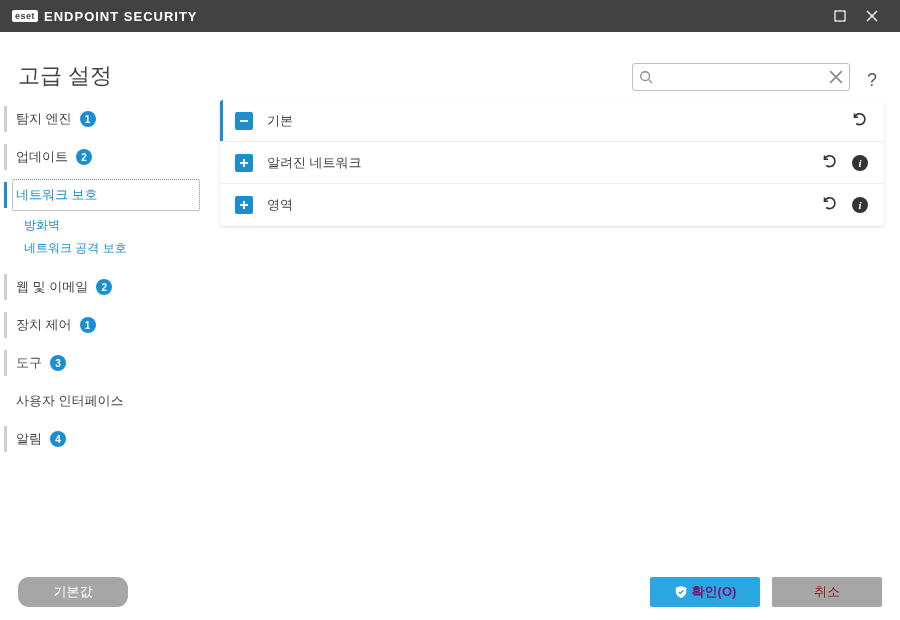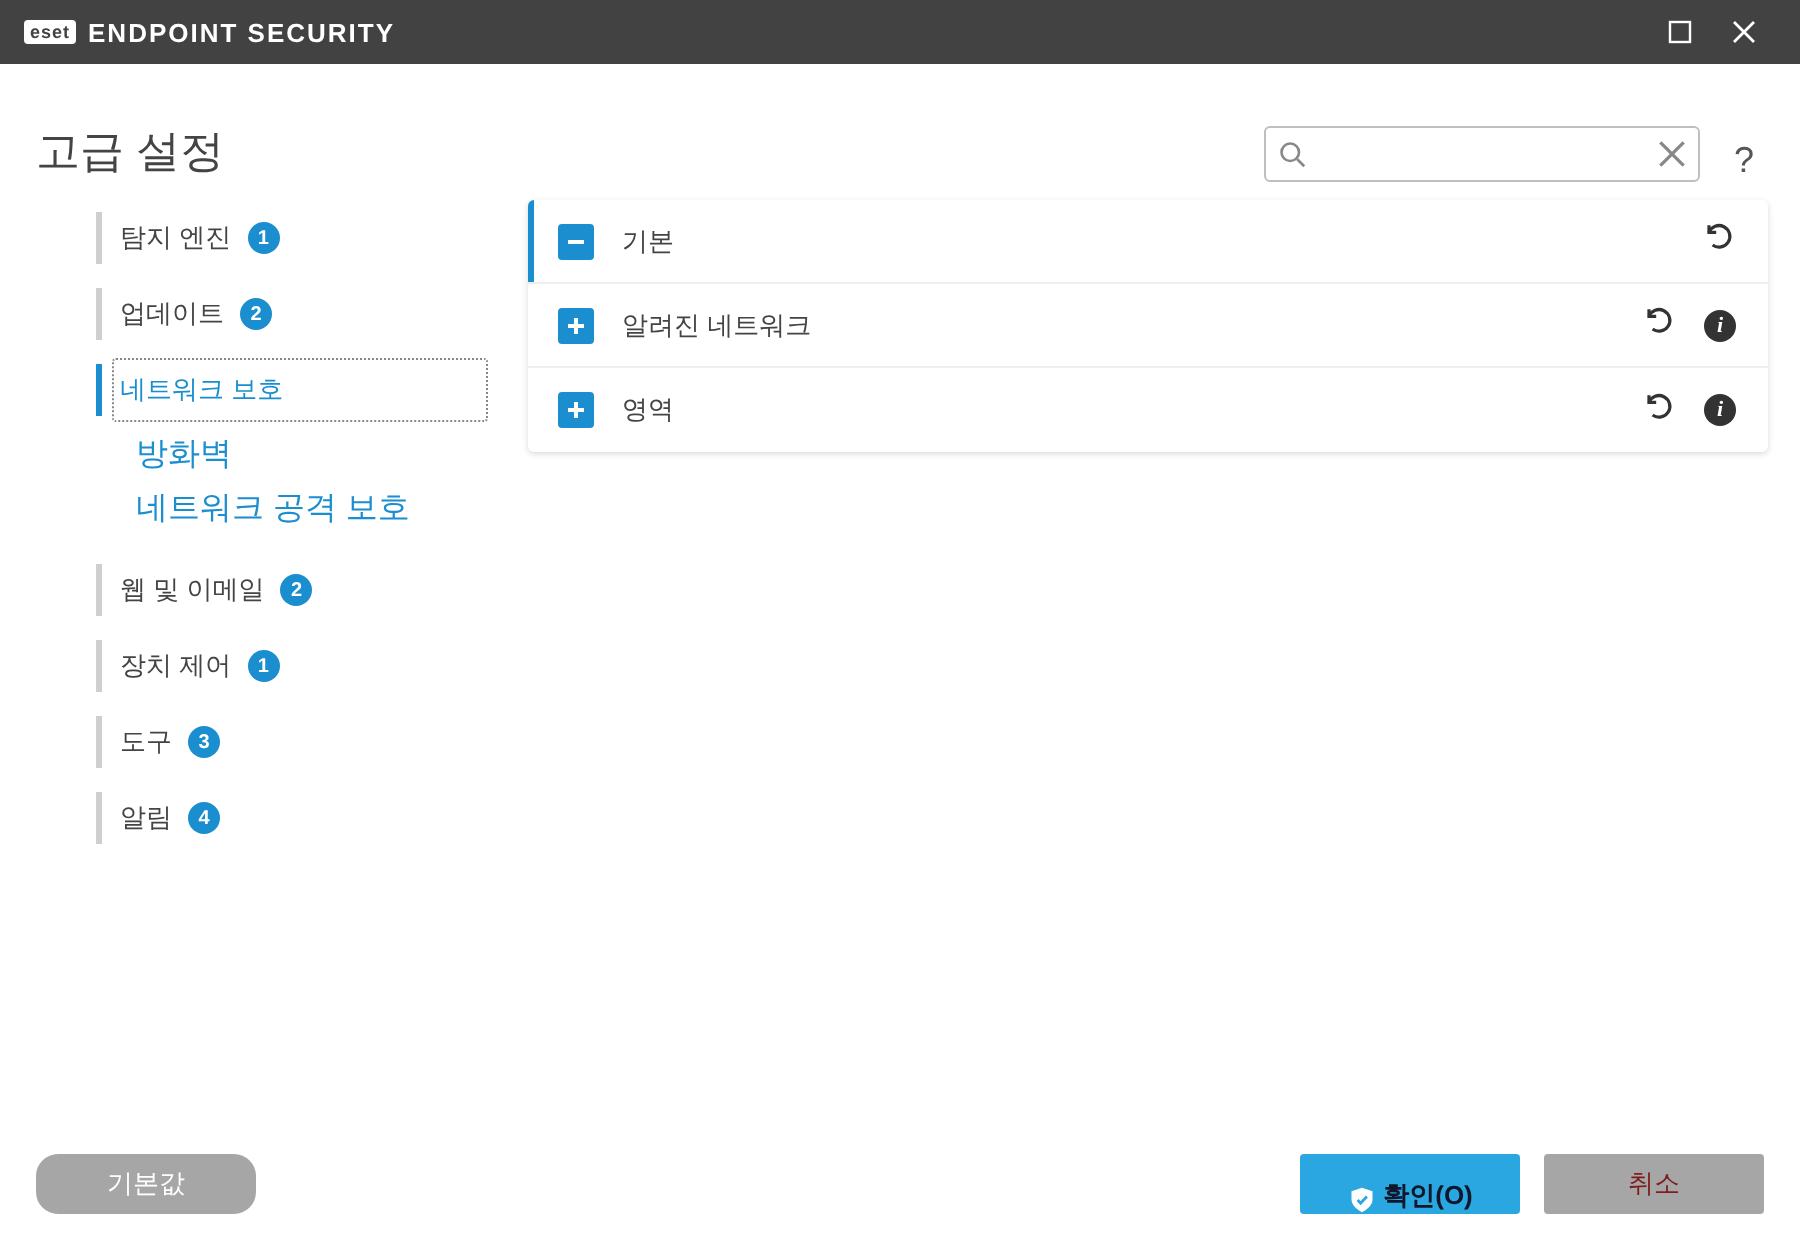--- a/index.html
+++ b/index.html
@@ -19,29 +19,29 @@
     .header-spacer { flex: 1; }
     .search-wrap { display: flex; align-items: center; width: 218px; height: 28px; border: 1px solid #bfbfbf; border-radius: 3px; background: #fff; padding: 0 6px; }
     .search-wrap svg { width: 14px; height: 14px; flex-shrink: 0; }
     .search-input { flex: 1; border: none; outline: none; font-size: 12px; padding: 0 6px; background: transparent; }
     .help-btn { margin-left: 12px; font-size: 18px; color: #555; width: 20px; text-align: center; }
 
     
     .body { flex: 1; display: flex; overflow: hidden; }
 
     
-    .sidebar { width: 210px; padding: 8px 4px 8px 4px; margin-left: 44px; }
+    .sidebar { width: 210px; padding: 8px 4px 8px 4px; }
     .nav-item { position: relative; height: 38px; display: flex; align-items: center; padding: 0 12px; font-size: 13px; color: #444; cursor: pointer; }
     .nav-item::before { content: ""; position: absolute; left: 0; top: 6px; bottom: 6px; width: 3px; background: #cfcfcf; }
     .nav-item.selected { color: #1a8ecf; }
     .nav-item.selected::before { background: #1a8ecf; }
     .nav-item .sel-box { position: absolute; left: 8px; right: 6px; top: 3px; bottom: 3px; border: 1px dotted #888; border-radius: 2px; pointer-events: none; }
     .nav-label { }
     .badge { display: inline-flex; align-items: center; justify-content: center; min-width: 16px; height: 16px; border-radius: 8px; background: #1a8ecf; color: #fff; font-size: 10px; font-weight: 600; margin-left: 8px; padding: 0 4px; }
-    .nav-sub { padding: 3px 0 3px 20px; font-size: 16px; color: #1a8ecf; cursor: pointer; }
+    .nav-sub { padding: 3px 0 3px 20px; font-size: 12px; color: #1a8ecf; cursor: pointer; }
     .nav-item.plain::before { background: transparent; }
 
     
     .content { flex: 1; padding: 8px 16px 8px 10px; background: #fff; }
     .card { background: #fff; border-radius: 3px; box-shadow: 0 1px 3px rgba(0,0,0,0.15); overflow: hidden; }
     .sect { display: flex; align-items: center; height: 42px; padding: 0 16px 0 0; border-bottom: 1px solid #eee; }
     .sect:last-child { border-bottom: none; }
     .sect-bar { width: 3px; align-self: stretch; background: #1a8ecf; margin-right: 12px; }
     .sect-bar.dim { background: transparent; }
     .sect-toggle { width: 18px; height: 18px; border-radius: 2px; background: #1a8ecf; color: #fff; display: flex; align-items: center; justify-content: center; margin-right: 14px; flex-shrink: 0; }
@@ -50,21 +50,21 @@
     .sect-actions { display: flex; align-items: center; gap: 14px; }
     .undo-btn { color: #333; }
     .undo-btn svg { width: 18px; height: 18px; }
     .info-btn { width: 16px; height: 16px; border-radius: 50%; background: #333; color: #fff; display: flex; align-items: center; justify-content: center; font-size: 11px; font-weight: 700; font-style: italic; font-family: Georgia, serif; }
 
     
     .footer { height: 56px; display: flex; align-items: center; padding: 0 18px; }
     .btn { height: 30px; min-width: 110px; border: none; border-radius: 2px; font-size: 13px; cursor: pointer; display: inline-flex; align-items: center; justify-content: center; gap: 4px; }
     .btn-default { background: #a6a6a6; color: #fff; border-radius: 11px; }
     .btn-cancel { background: #a6a6a6; color: #7f1d1d; }
-    .btn-primary { background: #2aa6e0; color: #0f172a; font-weight: 600; align-items: flex-end; }
+    .btn-primary { background: #2aa6e0; color: #701a75; font-weight: 600; }
     .footer-spacer { flex: 1; }
     .btn-primary svg { width: 14px; height: 14px; }
     .footer .btn + .btn { margin-left: 12px; }
   </style>
 </head>
 <body>
 
 <div class="title-bar">
   <span class="title-logo">eset</span>
   <span class="title-text">ENDPOINT SECURITY</span>
@@ -119,20 +119,23 @@
       <span class="nav-label">웹 및 이메일</span>
       <span class="badge">2</span>
     </div>
     <div class="nav-item">
       <span class="nav-label">장치 제어</span>
       <span class="badge">1</span>
     </div>
     <div class="nav-item">
       <span class="nav-label">도구</span>
       <span class="badge">3</span>
+    </div>
+    <div class="nav-item plain">
+      <span class="nav-label">사용자 인터페이스</span>
     </div>
     <div class="nav-item">
       <span class="nav-label">알림</span>
       <span class="badge">4</span>
     </div>
   </div>
 
   <div class="content">
     <div class="card">
 

